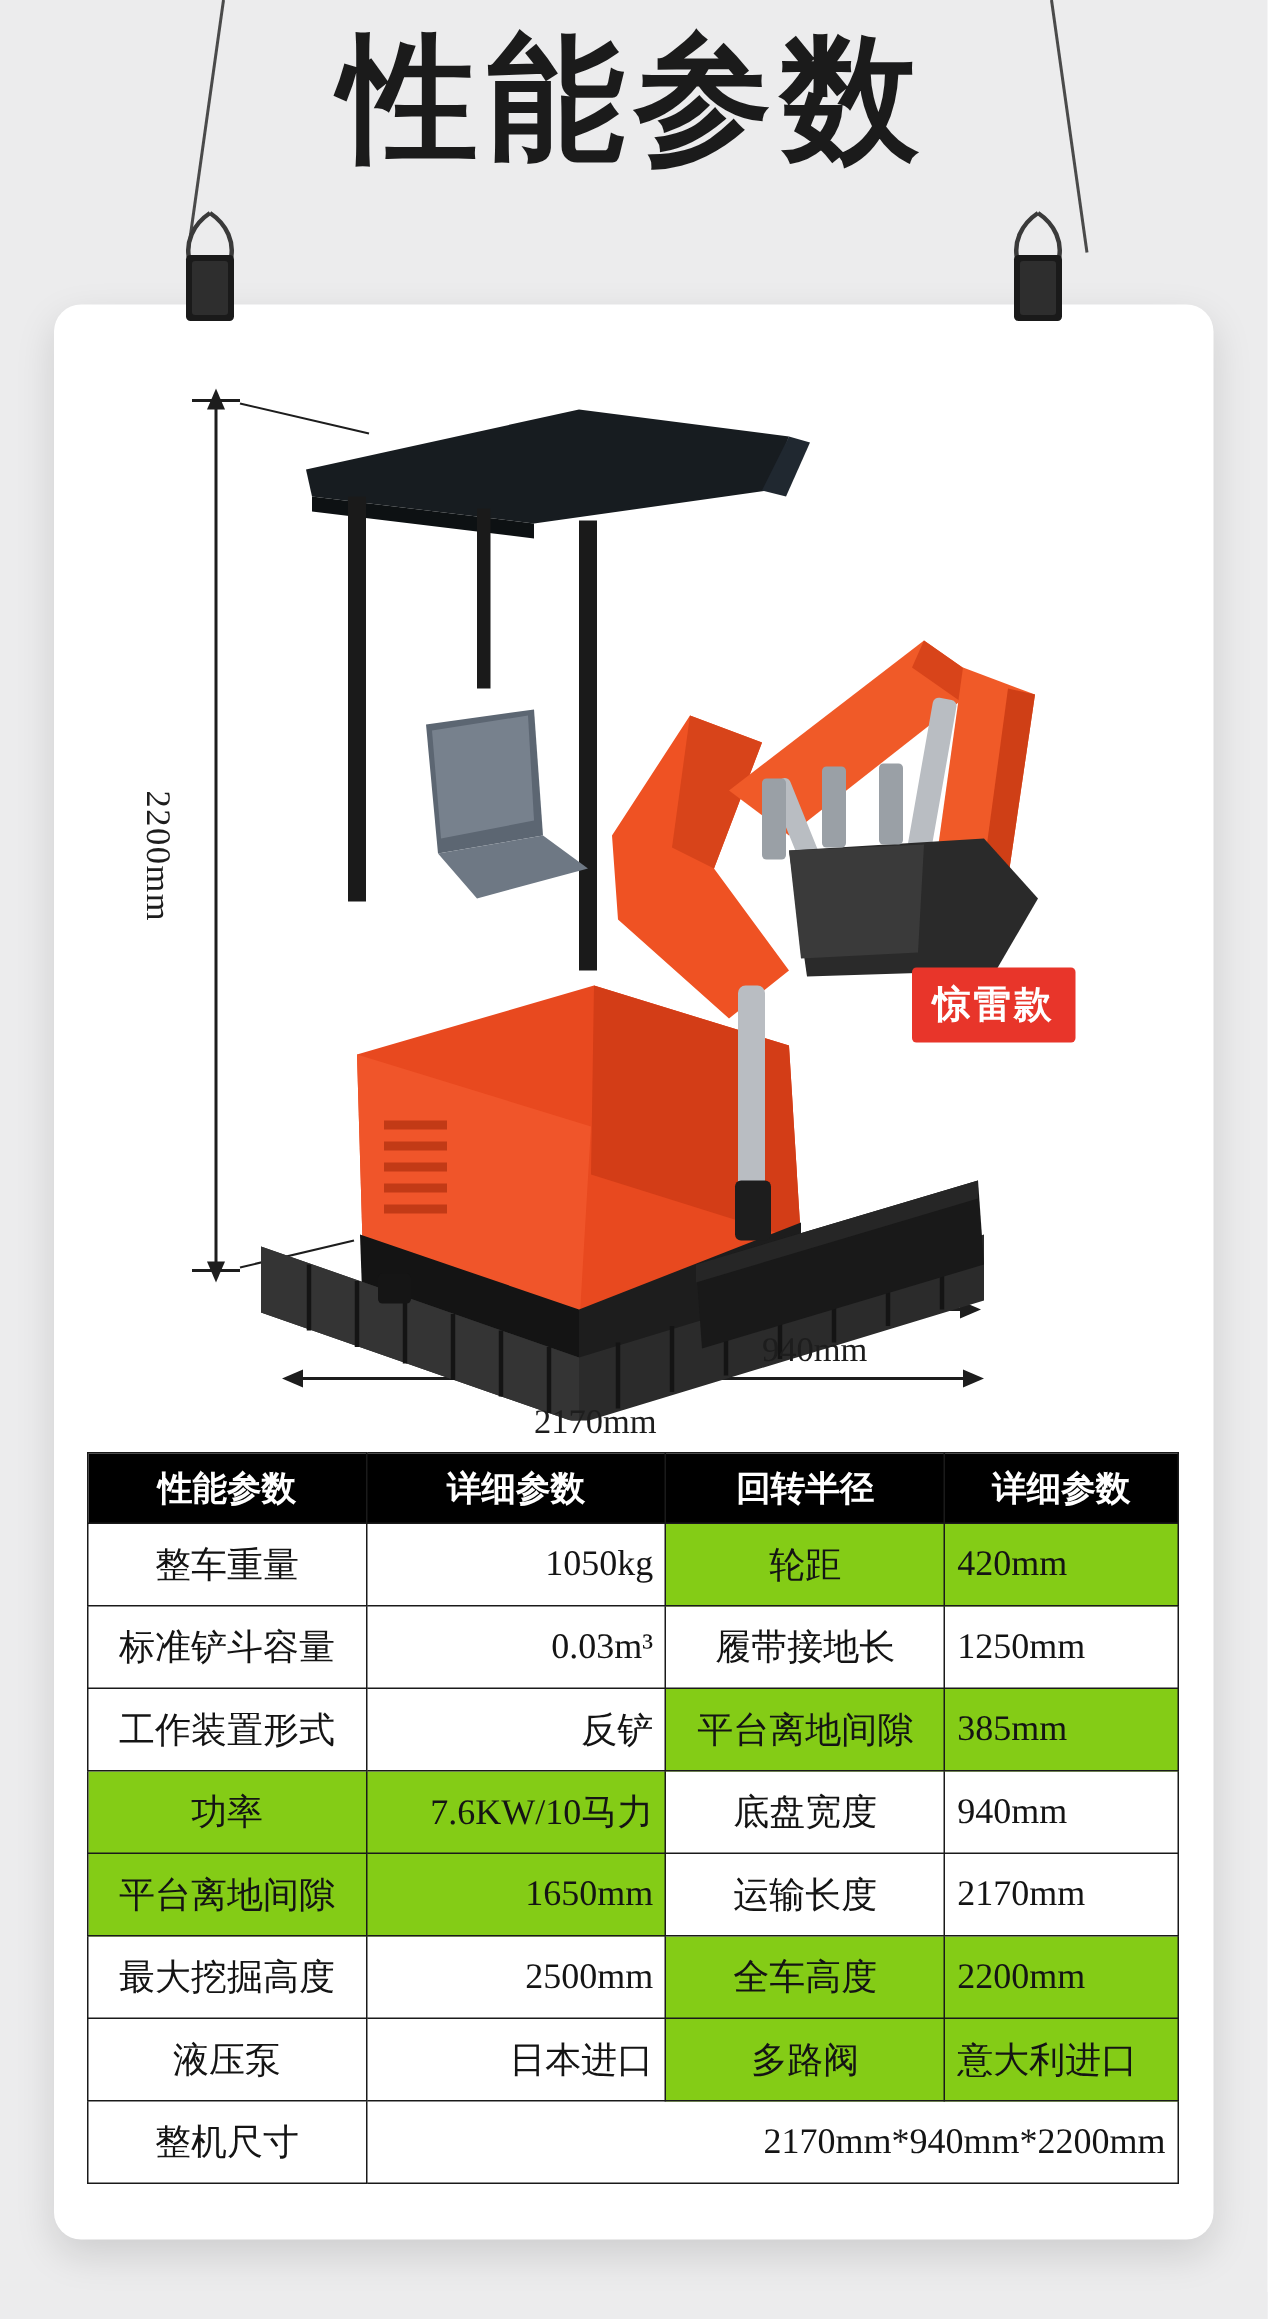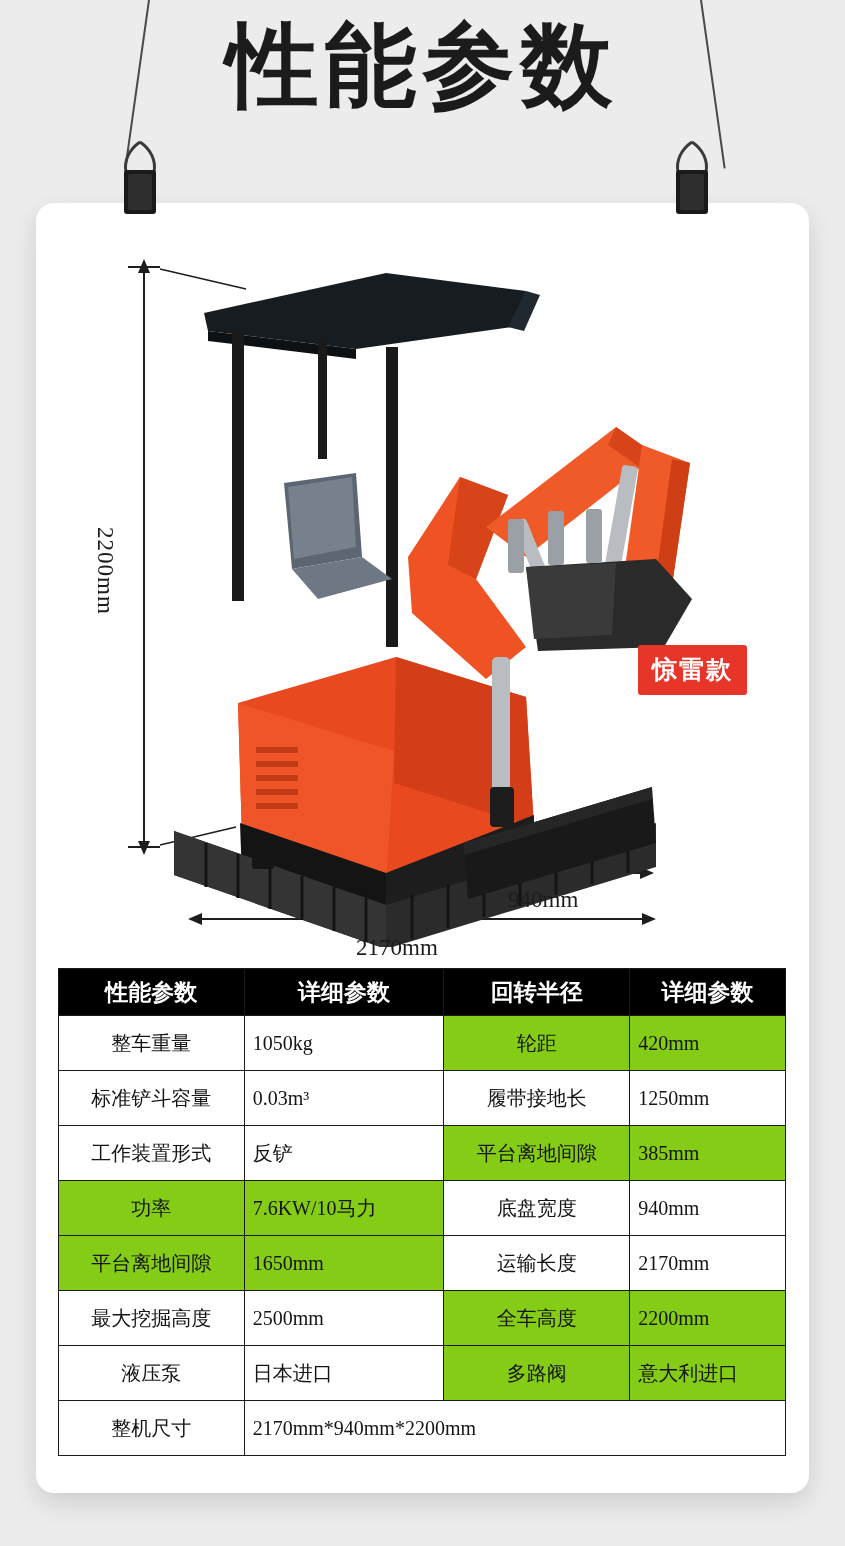--- a/index.html
+++ b/index.html
@@ -65,21 +65,21 @@
     position: absolute;
     top: 24px;
     left: 20px;
     width: 733px;
     height: 720px;
   }
 
   .badge {
     position: absolute;
     top: 442px;
-    left: 602px;
+    left: 572px;
     background: #e8352a;
     color: #fff;
     font-family: "Liberation Serif", serif;
     font-weight: bold;
     font-size: 25px;
     letter-spacing: 2px;
     padding: 8px 14px 9px 14px;
     border-radius: 3px;
     z-index: 5;
   }
@@ -111,38 +111,38 @@
     position: absolute;
     top: 765px;
     left: 22px;
     width: 728px;
     border-collapse: collapse;
     font-family: "Liberation Serif", serif;
   }
   .spec-table td, .spec-table th {
     border: 1px solid #1a1a1a;
     height: 55px;
-    font-size: 20px;
+    font-size: 24px;
     color: #141414;
     padding: 0 8px;
   }
   .spec-table thead th {
     background: #000;
     color: #fff;
     font-weight: bold;
     font-size: 23px;
     text-align: center;
     height: 47px;
   }
   .c-name { width: 186px; text-align: center; }
-  .c-val  { width: 200px; text-align: left; padding-left: 14px; }
+  .c-val  { width: 200px; text-align: right; padding-left: 14px; }
   .c-name2 { width: 186px; text-align: center; }
   .c-val2  { width: 156px; text-align: left; }
   .shade { background: #84cc16; }
-  .full-span { text-align: left; font-family: Liberation Serif, serif; }
+  .full-span { text-align: right; font-family: Liberation Serif, serif; }
 
   
   .bottom-edge {
     position: absolute;
     left: 0;
     top: 1528px;
     width: 845px;
     height: 18px;
     background: #ececed;
   }

